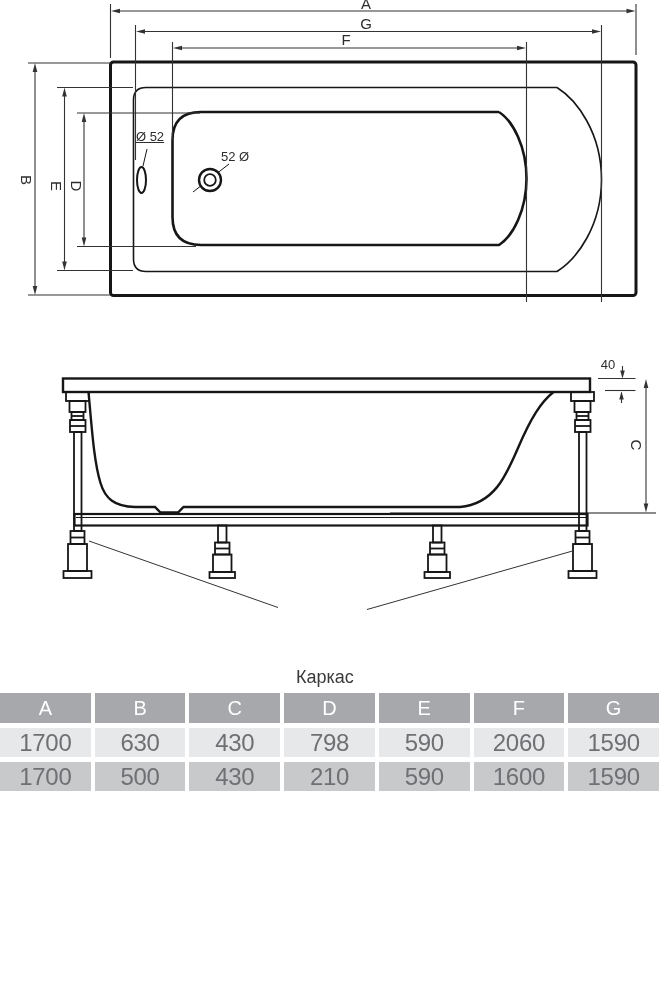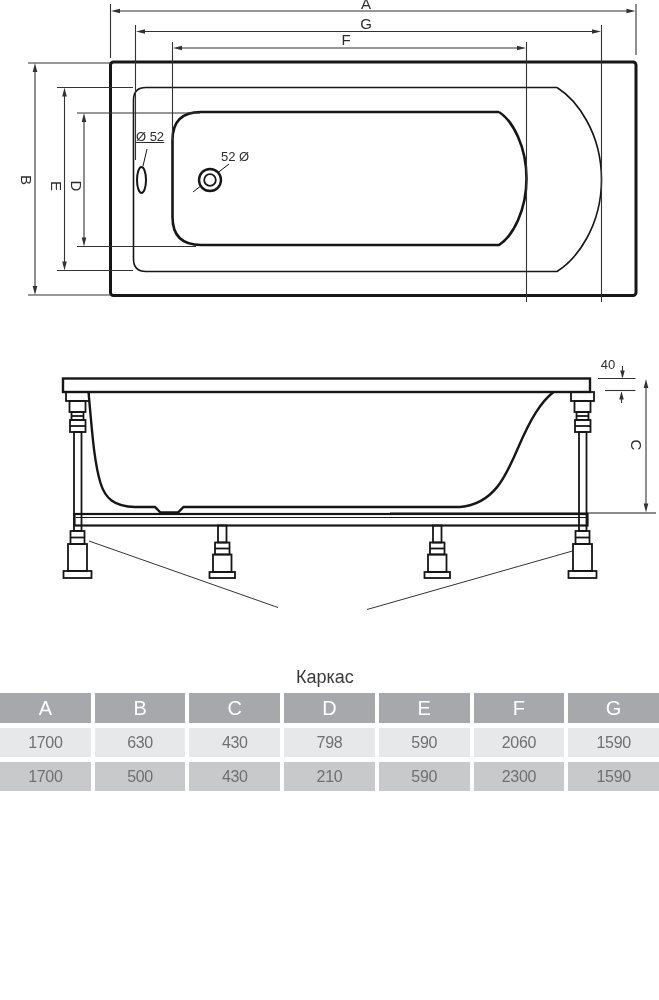--- a/index.html
+++ b/index.html
@@ -7,21 +7,21 @@
         font-family:"Liberation Sans",sans-serif;}
   .drawing-svg{position:absolute;left:0;top:0;}
   .dim-label{position:absolute;color:#2d2d2d;font-size:15px;line-height:14px;text-align:center;}
   .dim-label.small{font-size:13px;line-height:13px;}
   .dim-label.rot{transform:rotate(90deg);width:16px;height:14px;}
   .frame-label{position:absolute;color:#3a3a3a;font-size:18px;line-height:18px;}
   .spec-table{position:absolute;left:0;top:693px;width:659px;display:grid;
       grid-template-columns:repeat(7,1fr);column-gap:4px;row-gap:5px;}
   .spec-table .th{height:30px;background:#a6a8ab;color:#fff;font-size:20px;
       display:flex;align-items:center;justify-content:center;}
-  .spec-table .td{height:29px;color:#6e7073;font-size:16px;letter-spacing:-0.3px;
+  .spec-table .td{height:29px;color:#6e7073;font-size:24px;letter-spacing:-0.3px;
       display:flex;align-items:center;justify-content:center;}
   .spec-table .r1{background:#e7e8e9;}
   .spec-table .r2{background:#c7c9ca;}
 </style>
 </head>
 <body>
 
 <div class="page">
 
   <svg class="drawing-svg" width="659" height="690" viewBox="0 0 659 690">
@@ -167,17 +167,17 @@
     <div class="td r1">798</div>
     <div class="td r1">590</div>
     <div class="td r1">2060</div>
     <div class="td r1">1590</div>
 
     <div class="td r2">1700</div>
     <div class="td r2">500</div>
     <div class="td r2">430</div>
     <div class="td r2">210</div>
     <div class="td r2">590</div>
-    <div class="td r2">2300</div>
+    <div class="td r2">1600</div>
     <div class="td r2">1590</div>
   </div>
 
 </div>
 
 </body></html>

